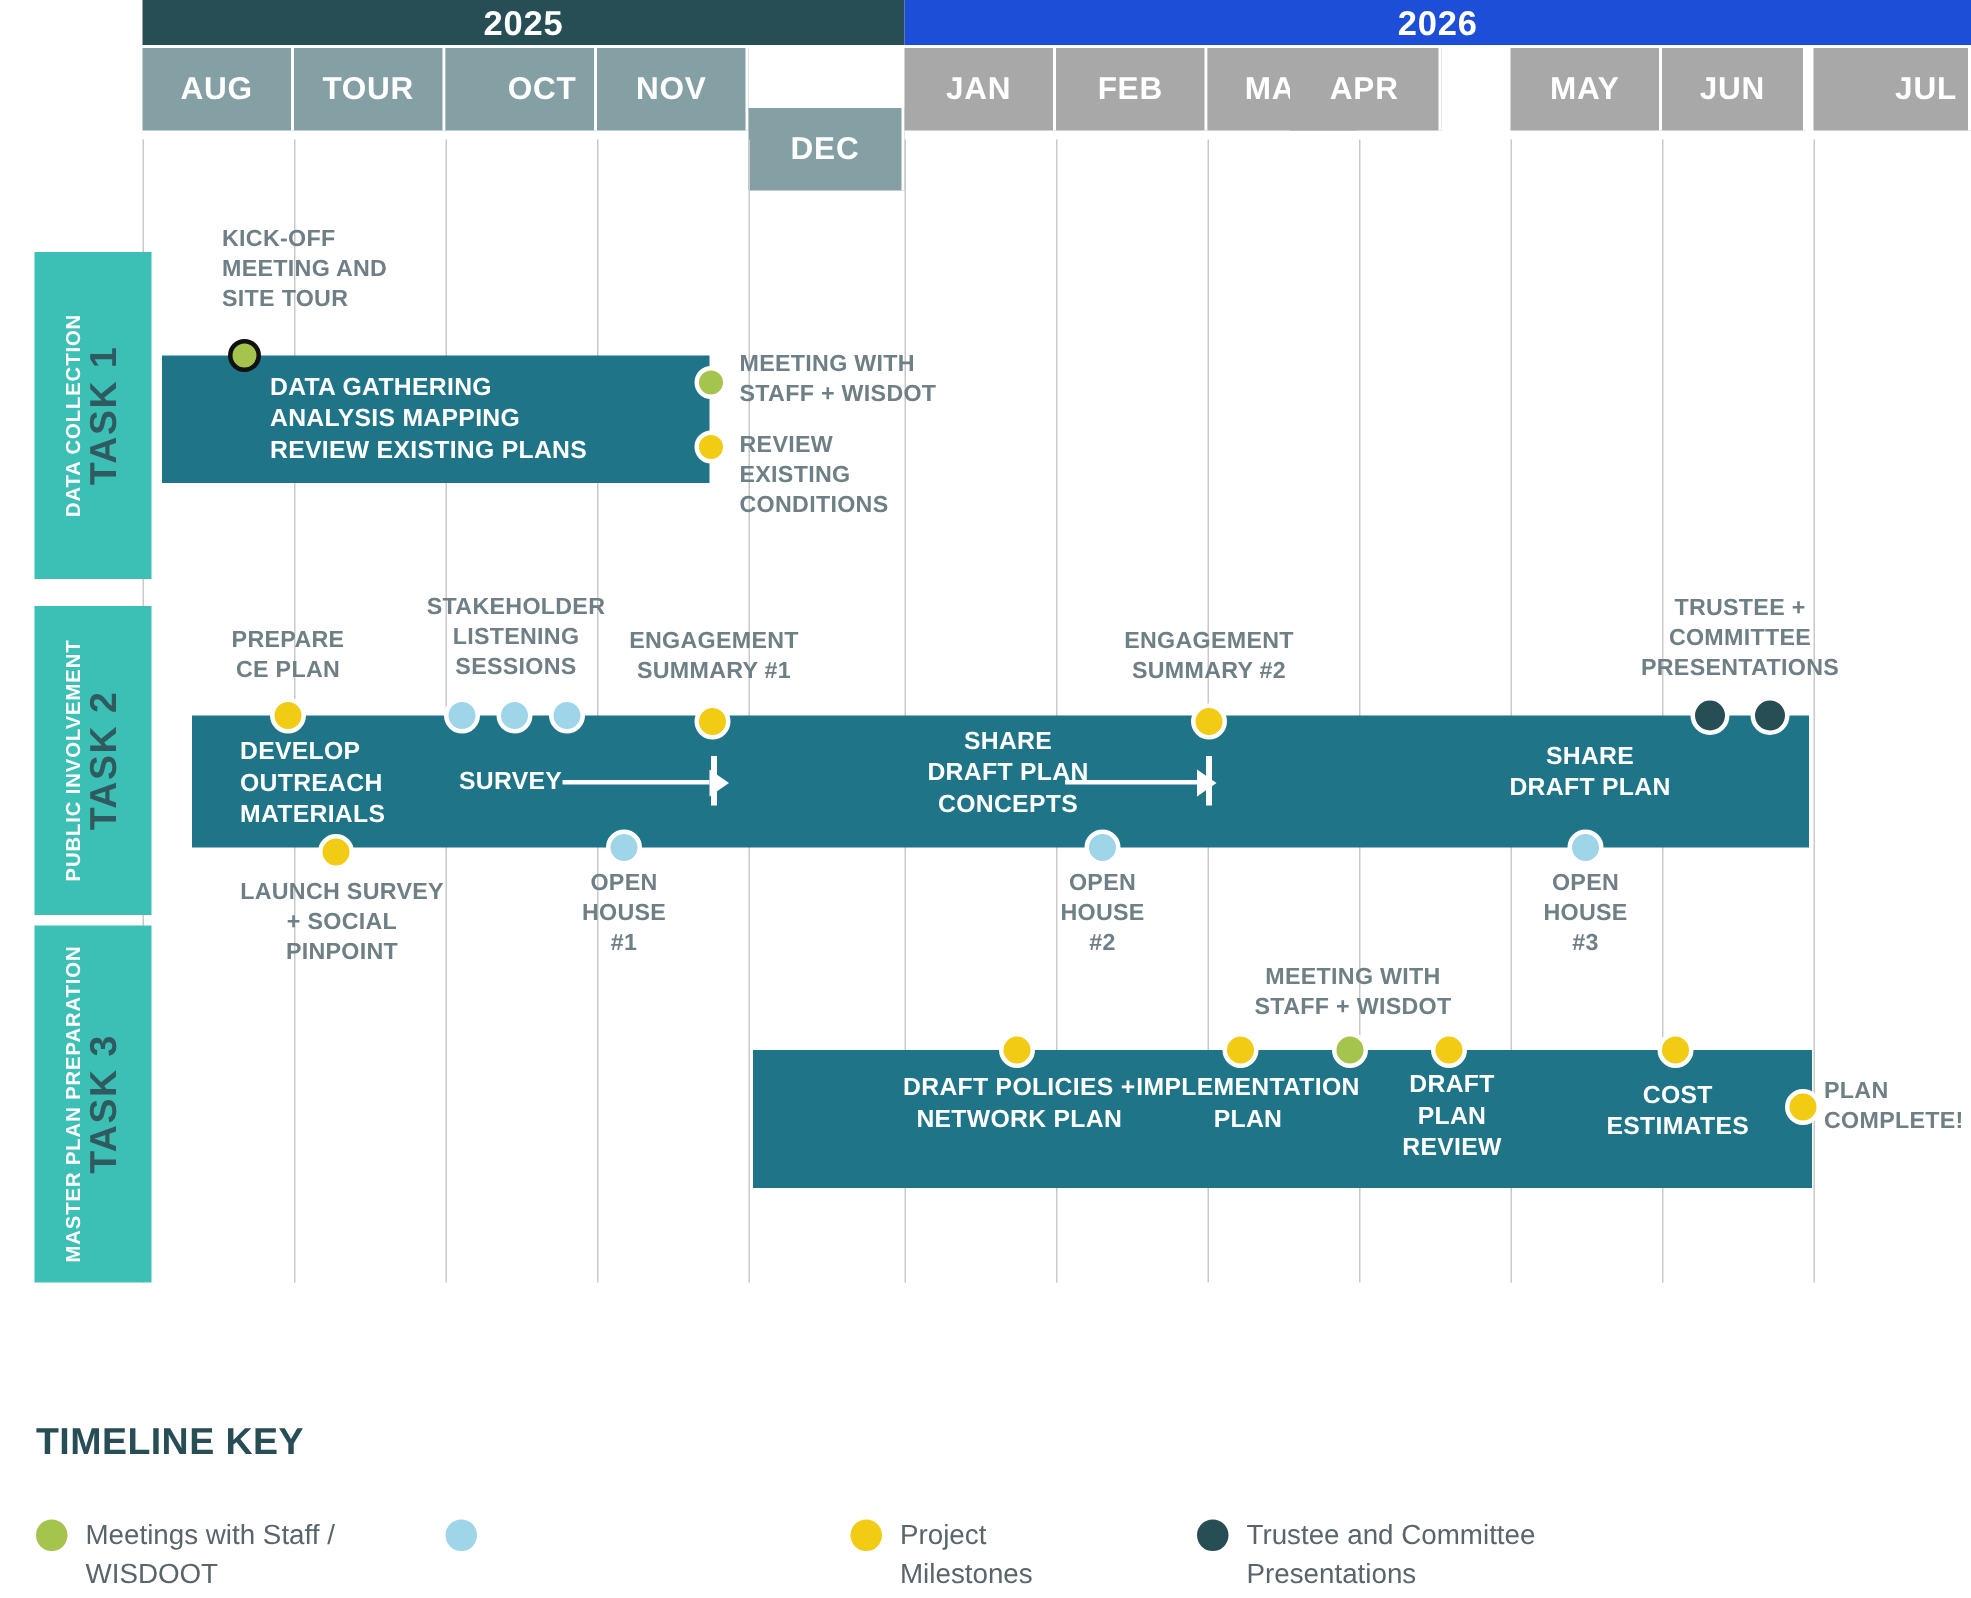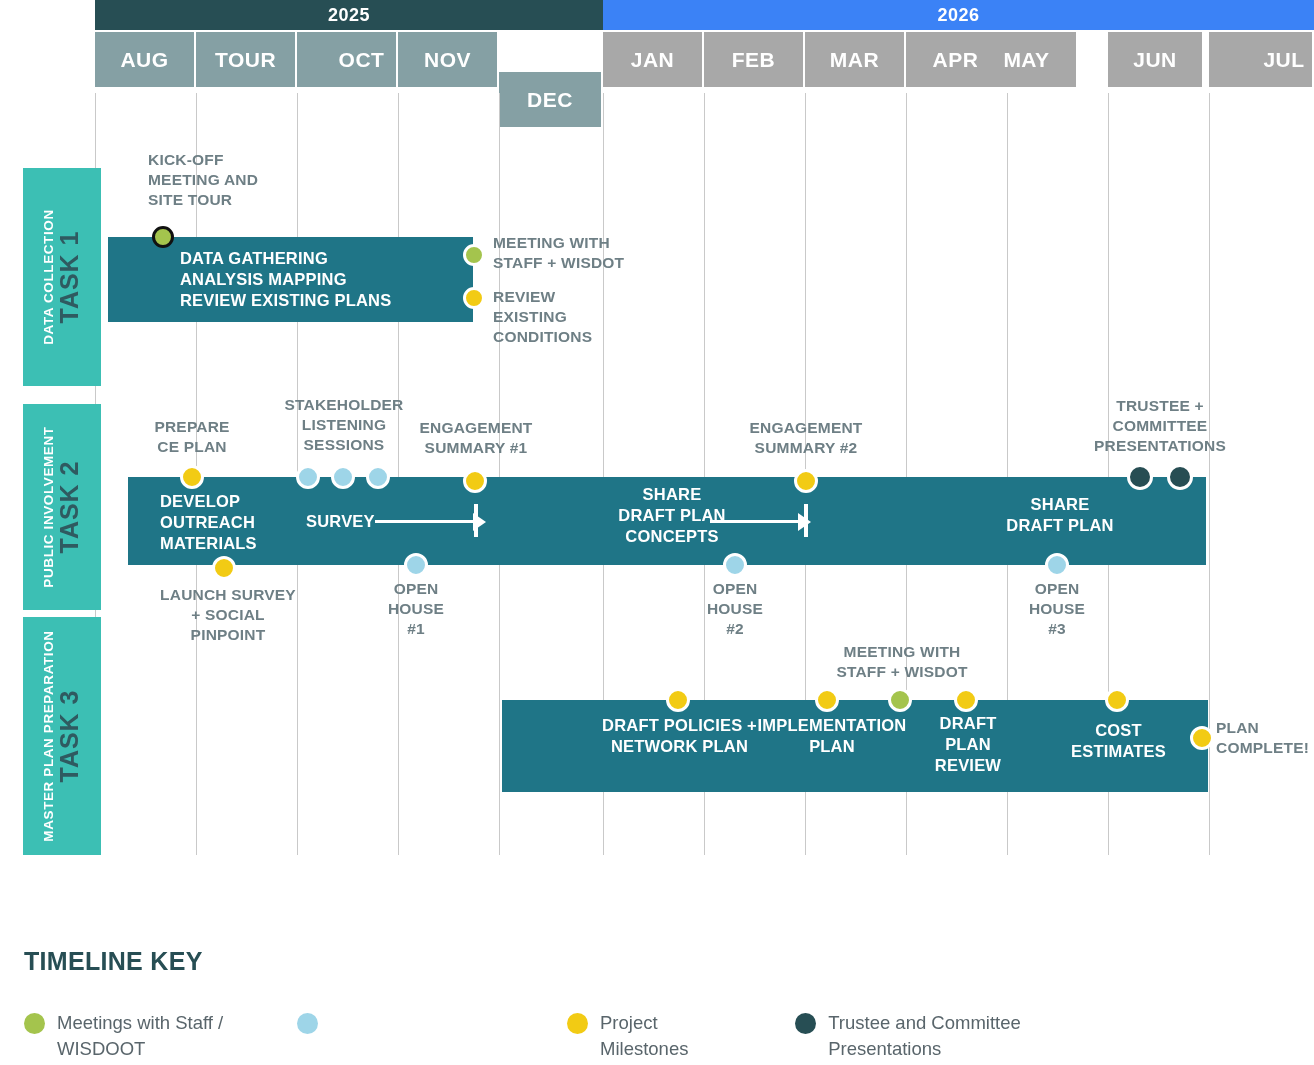--- a/index.html
+++ b/index.html
@@ -22,29 +22,29 @@
     width: 1314px;
     height: 1065px;
   }
 
   
   .year-band {
     position: absolute;
     height: 30px;
     top: 0;
     color: #ffffff;
-    font-size: 18px;
+    font-size: 23px;
     font-weight: bold;
     letter-spacing: 0.5px;
     display: flex;
     align-items: center;
     justify-content: center;
   }
   .year-2025 { background: #274e54; }
-  .year-2026 { background: #3b82f6; }
+  .year-2026 { background: #1d4ed8; }
 
   .month-cell {
     position: absolute;
     top: 32px;
     height: 55px;
     color: #ffffff;
     font-size: 21px;
     font-weight: bold;
     letter-spacing: 0.5px;
     display: flex;
@@ -204,22 +204,22 @@
 
   <div id="month-cells">
       <div class="month-cell m-2025" style="left: 95px; width: 101px;">AUG</div>
       <div class="month-cell m-2025" style="left: 196px; width: 101px;">TOUR</div>
       <div class="month-cell m-2025" style="left: 297px; width: 101px; padding-left: 30px;">OCT</div>
       <div class="month-cell m-2025" style="left: 398px; width: 101px;">NOV</div>
       <div class="month-cell m-2025" style="left: 499px; width: 104px; margin-top: 40px;">DEC</div>
       <div class="month-cell m-2026" style="left: 603px; width: 101px;">JAN</div>
       <div class="month-cell m-2026" style="left: 704px; width: 101px;">FEB</div>
       <div class="month-cell m-2026" style="left: 805px; width: 101px;">MAR</div>
-      <div class="month-cell m-2026" style="left: 906px; width: 101px; text-align: center;">APR</div>
-      <div class="month-cell m-2026" style="left: 977px; width: 101px;">MAY</div>
+      <div class="month-cell m-2026" style="left: 860px; width: 101px; text-align: center;">APR</div>
+      <div class="month-cell m-2026" style="left: 1007px; width: 101px;">MAY</div>
       <div class="month-cell m-2026" style="left: 1108px; width: 96px;">JUN</div>
       <div class="month-cell m-2026" style="left: 1209px; width: 105px; padding-left: 47px;">JUL</div>
     </div>
 
   <div id="gridlines">
       <div class="gridline" style="left: 95px; top: 93px; height: 762px;"></div>
       <div class="gridline" style="left: 196px; top: 93px; height: 762px;"></div>
       <div class="gridline" style="left: 297px; top: 93px; height: 762px;"></div>
       <div class="gridline" style="left: 398px; top: 93px; height: 762px;"></div>
       <div class="gridline" style="left: 499px; top: 93px; height: 762px;"></div>
@@ -324,19 +324,19 @@
         <div class="legend-swatch" style="background: rgb(164, 196, 77);"></div>
         <div class="legend-text">Meetings with Staff /<br>WISDOOT</div>
       </div>
       <div class="legend-item" style="left: 297px; top: 1010px; width: 250px;">
         <div class="legend-swatch" style="background: rgb(158, 213, 232);"></div>
       </div>
       <div class="legend-item" style="left: 567px; top: 1010px; width: 180px;">
         <div class="legend-swatch" style="background: rgb(242, 203, 20);"></div>
         <div class="legend-text">Project<br>Milestones</div>
       </div>
-      <div class="legend-item" style="left: 768px; top: 1010px; width: 280px; justify-content: center;">
+      <div class="legend-item" style="left: 798px; top: 1010px; width: 280px;">
         <div class="legend-swatch" style="background: rgb(39, 78, 84);"></div>
         <div class="legend-text">Trustee and Committee<br>Presentations</div>
       </div>
     </div>
 
 </div>
 
 </body></html>

